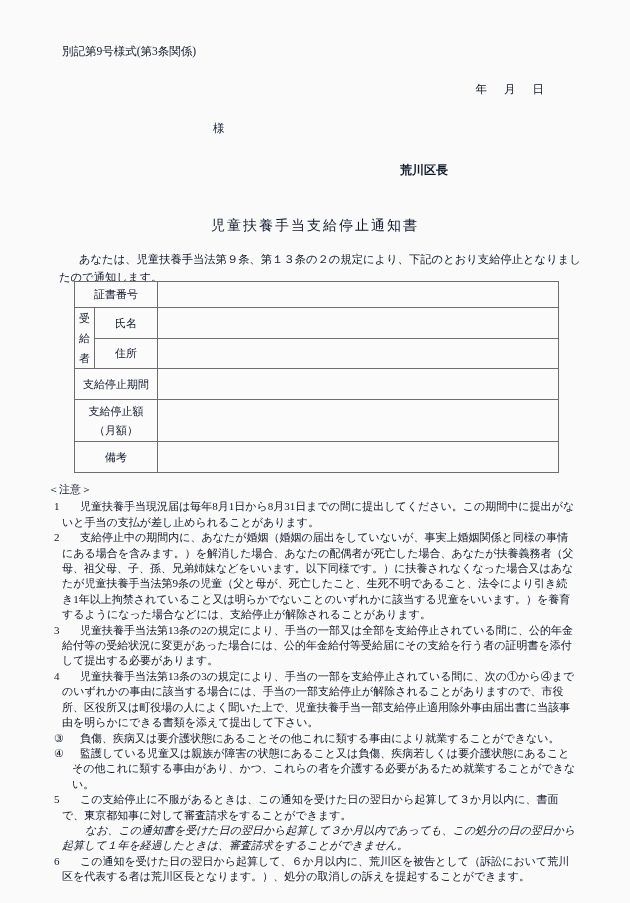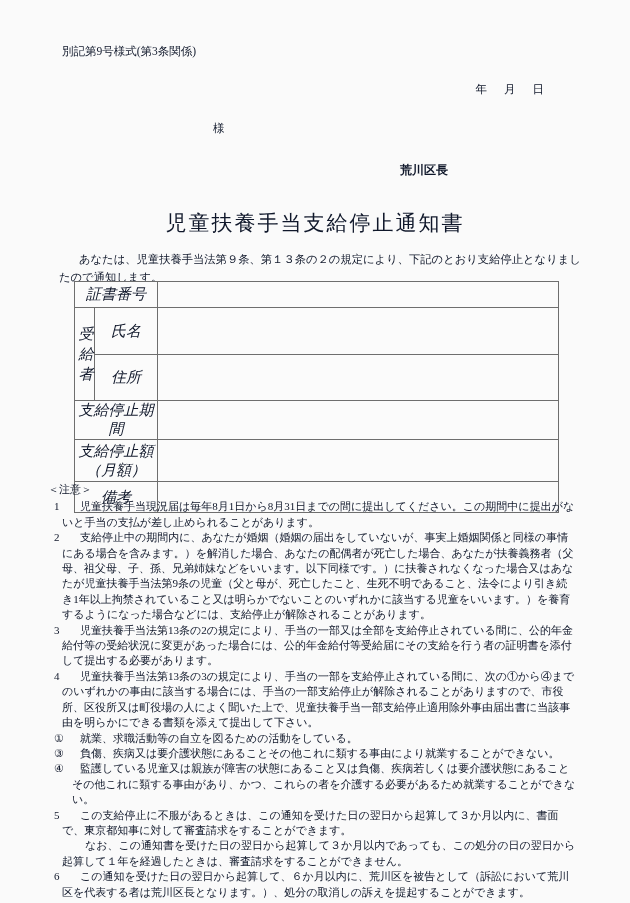--- a/index.html
+++ b/index.html
@@ -9,37 +9,37 @@
     margin:0 auto;
     background:#fafafa;
     font-family:"Liberation Serif","DejaVu Serif",serif;
     color:#0f172a;
     overflow:hidden;
   }
   .form-id { position:absolute; left:62px; top:44px; font-size:11.5px; }
   .date-line { position:absolute; top:82px; right:86px; display:flex; gap:17px; font-size:11.5px; }
   .addressee { position:absolute; left:213px; top:121px; font-size:11.5px; }
   .sender { position:absolute; left:400px; top:162px; font-size:12px;font-weight:bold; }
-  .doc-title { position:absolute; left:0; right:0; top:209px; text-align:center; font-size:21px; letter-spacing:2px; font-weight:normal; margin:0;font-family:Liberation Serif, serif; }
+  .doc-title { position:absolute; left:0; right:0; top:209px; text-align:center; font-size:14px; letter-spacing:2px; font-weight:normal; margin:8px;font-family:Liberation Serif, serif; }
   .intro { position:absolute; left:48px; top:239px; width:530px; font-size:11.3px; line-height:18px; text-indent:20px; margin:11px; }
 
   .form-table { position:absolute; left:74px; top:281px; border-collapse:collapse; table-layout:fixed; }
-  .form-table td { border:1px solid #6e6e6e; font-size:15px; padding:0; background:#fbfbfb;font-style:italic; }
+  .form-table td { border:1px solid #6e6e6e; font-size:11px; padding:0; background:#fbfbfb; }
   .form-table td.lab { text-align:center; vertical-align:middle; }
   .form-table td.val { width:400px; }
   .col-grp { width:20px; } .col-lab { width:63px; } .col-val { width:400px; }
-  .vert { width:12px; margin:16px auto; word-break:break-all; line-height:20px; text-align:center; }
+  .vert { width:12px; margin:0 auto; word-break:break-all; line-height:20px; text-align:center; }
   .two-line { line-height:19px; }
 
   .notes { position:absolute; left:54px; top:482px; width:524px; font-size:11px; line-height:15.4px; }
   .notes-heading { margin:0 0 2px -6px; font-weight:normal; font-size:11px; }
   p.note { margin:0; padding-left:8px; text-indent:-8px; }
   p.note .num { display:inline-block; width:26px; text-indent:0; }
   p.circle { padding-left:18px; text-indent:-18px; }
-  p.sub { margin:0; padding-left:8px; text-indent:23px; }
+  p.sub { margin:0; padding-left:8px; text-indent:23px;font-style:italic; }
 </style>
 </head>
 <body>
 
 <div class="page">
 
   <div class="form-id">別記第9号様式(第3条関係)</div>
 
   <div class="date-line">
     <span>年</span>
@@ -96,21 +96,20 @@
     </table>
 
   <div class="notes">
     <h4 class="notes-heading">＜注意＞</h4>
 
     <p class="note"><span class="num">1</span><span>児童扶養手当現況届は毎年8月1日から8月31日までの間に提出してください。この期間中に提出がないと手当の支払が差し止められることがあります。</span></p>
     <p class="note"><span class="num">2</span><span>支給停止中の期間内に、あなたが婚姻（婚姻の届出をしていないが、事実上婚姻関係と同様の事情にある場合を含みます。）を解消した場合、あなたの配偶者が死亡した場合、あなたが扶養義務者（父母、祖父母、子、孫、兄弟姉妹などをいいます。以下同様です。）に扶養されなくなった場合又はあなたが児童扶養手当法第9条の児童（父と母が、死亡したこと、生死不明であること、法令により引き続き1年以上拘禁されていること又は明らかでないことのいずれかに該当する児童をいいます。）を養育するようになった場合などには、支給停止が解除されることがあります。</span></p>
     <p class="note"><span class="num">3</span><span>児童扶養手当法第13条の2の規定により、手当の一部又は全部を支給停止されている間に、公的年金給付等の受給状況に変更があった場合には、公的年金給付等受給届にその支給を行う者の証明書を添付して提出する必要があります。</span></p>
     <p class="note"><span class="num">4</span><span>児童扶養手当法第13条の3の規定により、手当の一部を支給停止されている間に、次の①から④までのいずれかの事由に該当する場合には、手当の一部支給停止が解除されることがありますので、市役所、区役所又は町役場の人によく聞いた上で、児童扶養手当一部支給停止適用除外事由届出書に当該事由を明らかにできる書類を添えて提出して下さい。</span></p>
 
-    <p class="note circle"><span class="num">①</span><span>就業、求職活動等の自立を図るための活動をしている。</span></p>
     <p class="note circle"><span class="num">③</span><span>負傷、疾病又は要介護状態にあることその他これに類する事由により就業することができない。</span></p>
     <p class="note circle"><span class="num">④</span><span>監護している児童又は親族が障害の状態にあること又は負傷、疾病若しくは要介護状態にあることその他これに類する事由があり、かつ、これらの者を介護する必要があるため就業することができない。</span></p>
 
     <p class="note"><span class="num">5</span><span>この支給停止に不服があるときは、この通知を受けた日の翌日から起算して３か月以内に、書面で、東京都知事に対して審査請求をすることができます。</span></p>
     <p class="sub">なお、この通知書を受けた日の翌日から起算して３か月以内であっても、この処分の日の翌日から起算して１年を経過したときは、審査請求をすることができません。</p>
     <p class="note"><span class="num">6</span><span>この通知を受けた日の翌日から起算して、６か月以内に、荒川区を被告として（訴訟において荒川区を代表する者は荒川区長となります。）、処分の取消しの訴えを提起することができます。</span></p>
 
   </div>
 
 </div>

